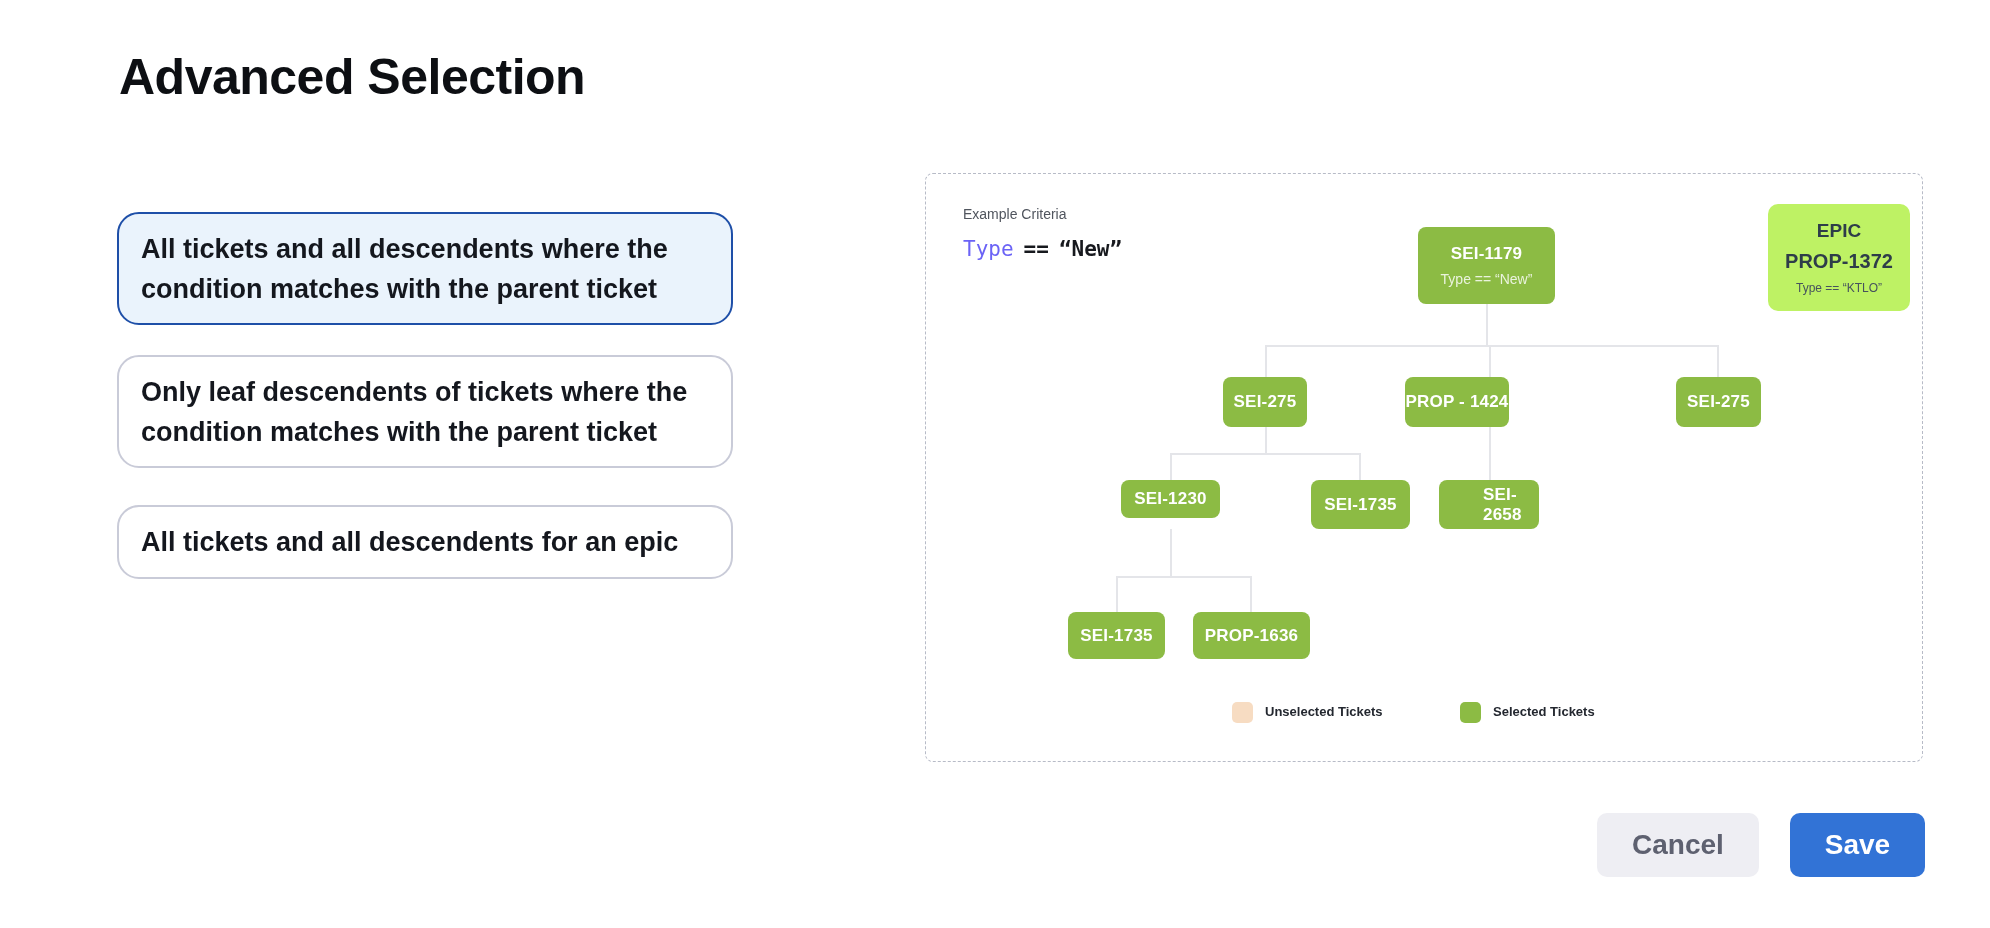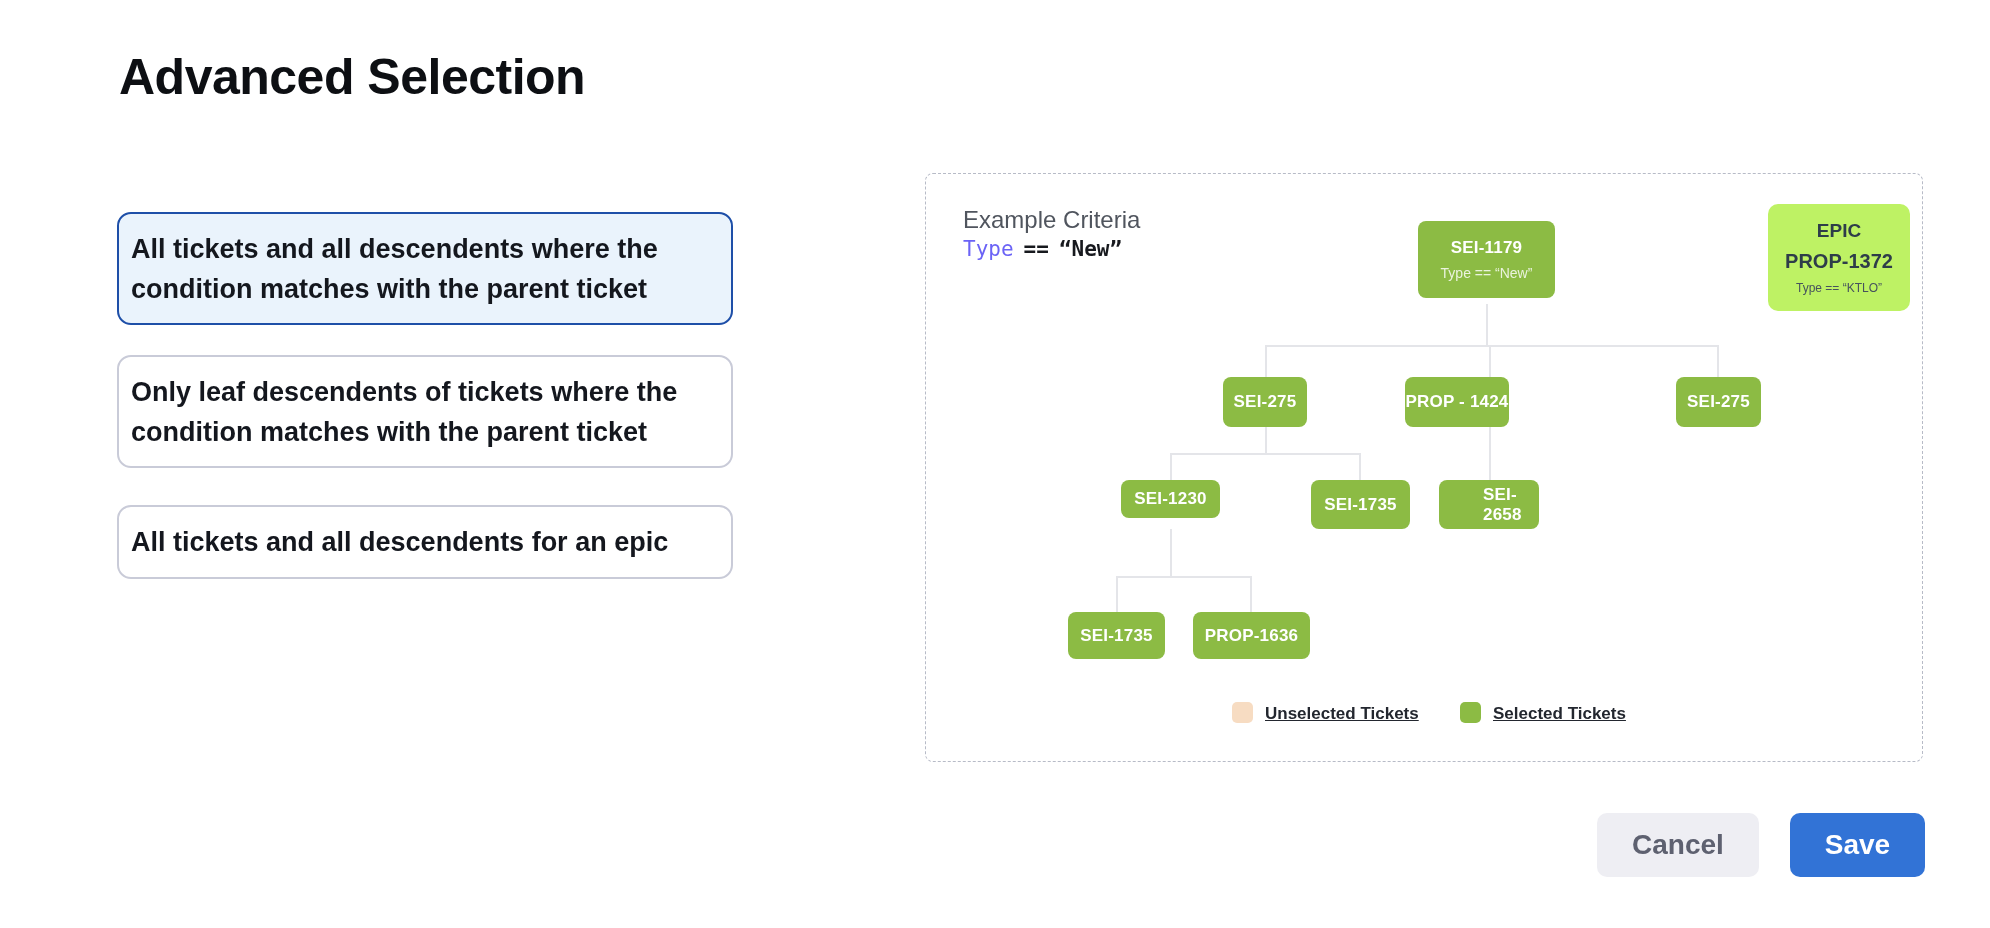--- a/index.html
+++ b/index.html
@@ -8,56 +8,56 @@
 
   
   .page-title {
     position: absolute; left: 97px; top: 48px;
     font-size: 50px; font-weight: 700; color: #0d0f13; letter-spacing: -0.5px;
   }
 
   
   .option-card {
     position: absolute; left: 95px; width: 616px;
-    border: 2px solid #c9cbd8; border-radius: 14px; background: #ffffff;
-    display: flex; align-items: center; padding: 0 12px;
+    border: 2px solid #c9cbd8; border-radius: 22px; background: #ffffff;
+    display: flex; align-items: center; padding: 0 22px;
     font-size: 27px; font-weight: 600; color: #14171e; line-height: 40px;
     cursor: pointer;
   }
   .option-card.selected { border-color: #1e4fa8; background: #eaf3fc; }
   .card-1 { top: 212px; height: 113px; }
   .card-2 { top: 355px; height: 113px; }
   .card-3 { top: 505px; height: 74px; }
   .card-4 { top: 613px; height: 114px; }
 
   
   .example-panel {
     position: absolute; left: 903px; top: 173px; width: 998px; height: 589px;
     border: 1.5px dashed #b7bbc7; border-radius: 8px; background: #ffffff;
   }
   .example-heading {
     position: absolute; left: 37px; top: 32px;
-    font-size: 24px; color: #50555e; font-weight: 400;
+    font-size: 14px; color: #50555e; font-weight: 400;
   }
   .criteria-line {
     position: absolute; left: 37px; top: 63px;
     font-family: "DejaVu Sans Mono", monospace; font-size: 21px;
   }
   .criteria-field { color: #6b63f6; font-weight: 500; }
   .criteria-op { color: #17191e; font-weight: 700; margin: 0 10px; }
   .criteria-value { color: #17191e; font-weight: 700; }
 
   
   .node {
     position: absolute; background: #8cbb44; border-radius: 8px;
     display: flex; flex-direction: column; align-items: center; justify-content: center;
     color: #ffffff; font-weight: 700; font-size: 17px; letter-spacing: 0.2px;
   }
   .node .sub { font-size: 14px; font-weight: 400; color: rgba(255,255,255,0.82); margin-top: 7px; letter-spacing: 0; }
-  .n-root { left: 492px; top: 47px;  width: 137px; height: 77px; }
+  .n-root { left: 492px; top: 53px;  width: 137px; height: 77px; }
   .n-r2a  { left: 297px; top: 203px; width: 84px;  height: 50px; }
   .n-r2b  { left: 479px; top: 203px; width: 104px; height: 50px; }
   .n-r2c  { left: 750px; top: 203px; width: 85px;  height: 50px; }
   .n-r3a  { left: 195px; top: 306px; width: 99px;  height: 38px; }
   .n-r3b  { left: 385px; top: 306px; width: 99px;  height: 49px; }
   .n-r3c  { left: 513px; top: 306px; width: 100px; height: 49px; padding-left: 44px; }
   .n-r4a  { left: 142px; top: 438px; width: 97px;  height: 47px; }
   .n-r4b  { left: 267px; top: 438px; width: 117px; height: 47px; }
 
   .epic-node {
@@ -84,21 +84,21 @@
   .c-prop-v { left: 563px; top: 253px; height: 53px; }
   .c-r3a-v  { left: 244px; top: 355px; height: 47px; }
   .c-bar3   { left: 190px; top: 402px; width: 135px; }
   .c-d3a    { left: 190px; top: 402px; height: 36px; }
   .c-d3b    { left: 324px; top: 402px; height: 36px; }
 
   
   .legend-swatch { position: absolute; width: 21px; height: 21px; border-radius: 5px; top: 528px; }
   .sw-unselected { left: 306px; background: #f7dcc2; }
   .sw-selected   { left: 534px; background: #8cbb44; }
-  .legend-label { position: absolute; top: 530px; font-size: 17px; font-weight: 700; color: #23272f; text-decoration: underline; }
+  .legend-label { position: absolute; top: 530px; font-size: 13px; font-weight: 700; color: #23272f; }
   .ll-unselected { left: 339px; }
   .ll-selected   { left: 567px; }
 
   
   .btn {
     position: absolute; top: 813px; height: 64px; border: none; border-radius: 10px;
     font-family: "Liberation Sans", sans-serif; font-size: 28px; font-weight: 700; cursor: pointer;
   }
   .btn-cancel { left: 1575px; width: 162px; background: #eeeef3; color: #5e6170; }
   .btn-save   { left: 1768px; width: 135px; background: #3273d6; color: #ffffff; }

